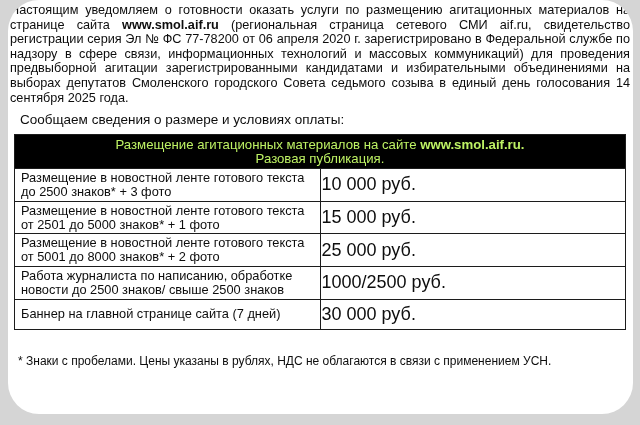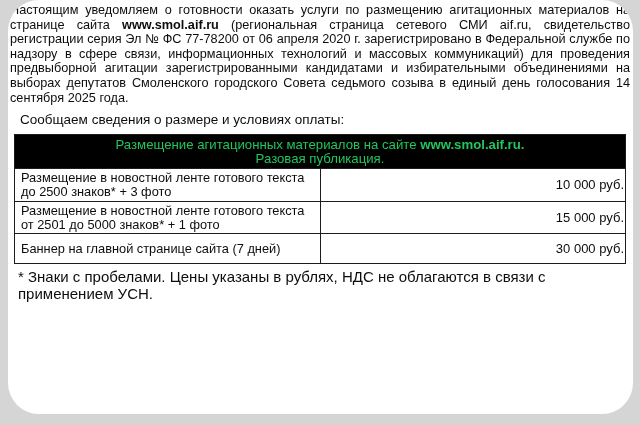--- a/index.html
+++ b/index.html
@@ -35,44 +35,44 @@
     margin: 7px 0 0 6px;
     width: 612px;
     border-collapse: collapse;
     table-layout: fixed;
   }
   table.price-table th, table.price-table td {
     border: 1.6px solid #1c1c1c;
   }
   th.tbl-header {
     background: #000000;
-    color: #22c55e;
+    color: #bef264;
     font-size: 13.2px;
     font-weight: normal;
     line-height: 13.5px;
     text-align: center;
     padding: 3px 2px;
   }
   th.tbl-header b { font-weight: bold; }
   td.service-cell {
     width: 374px;
     font-size: 12.8px;
     line-height: 13.8px;
     padding: 2px 4px 2px 6px;
     height: 25px;
     vertical-align: middle;
   }
   td.price-cell {
-    text-align: right;
-    font-size: 13px;
+    text-align: left;
+    font-size: 18px;
     vertical-align: middle;
   }
   .footnote {
-    margin: 4px 0 0 10px;
-    font-size: 15px;
+    margin: 24px 0 0 10px;
+    font-size: 12px;
   }
 </style>
 </head>
 <body>
 
 <div class="page">
 
   <p class="intro"><span>Настоящим уведомляем о готовности оказать услуги по размещению агитационных материалов на странице сайта </span><b>www.smol.aif.ru</b><span> (региональная страница сетевого СМИ aif.ru, свидетельство регистрации серия Эл № ФС 77-78200 от 06 апреля 2020 г. зарегистрировано в Федеральной службе по надзору в сфере связи, информационных технологий и массовых коммуникаций) для проведения предвыборной агитации зарегистрированными кандидатами и избирательными объединениями на выборах депутатов Смоленского городского Совета седьмого созыва в единый день голосования 14 сентября 2025 года.</span></p>
 
   <div class="payment-heading">Сообщаем сведения о размере и условиях оплаты:</div>
@@ -84,20 +84,28 @@
       </tr>
       <tr>
         <td class="service-cell">Размещение в новостной ленте готового текста до 2500 знаков* + 3 фото</td>
         <td class="price-cell">10 000 руб.</td>
       </tr>
       <tr>
         <td class="service-cell">Размещение в новостной ленте готового текста от 2501 до 5000 знаков* + 1 фото</td>
         <td class="price-cell">15 000 руб.</td>
       </tr>
       <tr>
+        <td class="service-cell">Размещение в новостной ленте готового текста от 5001 до 8000 знаков* + 2 фото</td>
+        <td class="price-cell">25 000 руб.</td>
+      </tr>
+      <tr>
+        <td class="service-cell">Работа журналиста по написанию, обработке новости до 2500 знаков/ свыше 2500 знаков</td>
+        <td class="price-cell">1000/2500 руб.</td>
+      </tr>
+      <tr>
         <td class="service-cell">Баннер на главной странице сайта (7 дней)</td>
         <td class="price-cell">30 000 руб.</td>
       </tr>
     </tbody>
   </table>
 
   <div class="footnote">* Знаки с пробелами. Цены указаны в рублях, НДС не облагаются в связи с применением УСН.</div>
 
 </div>
 

